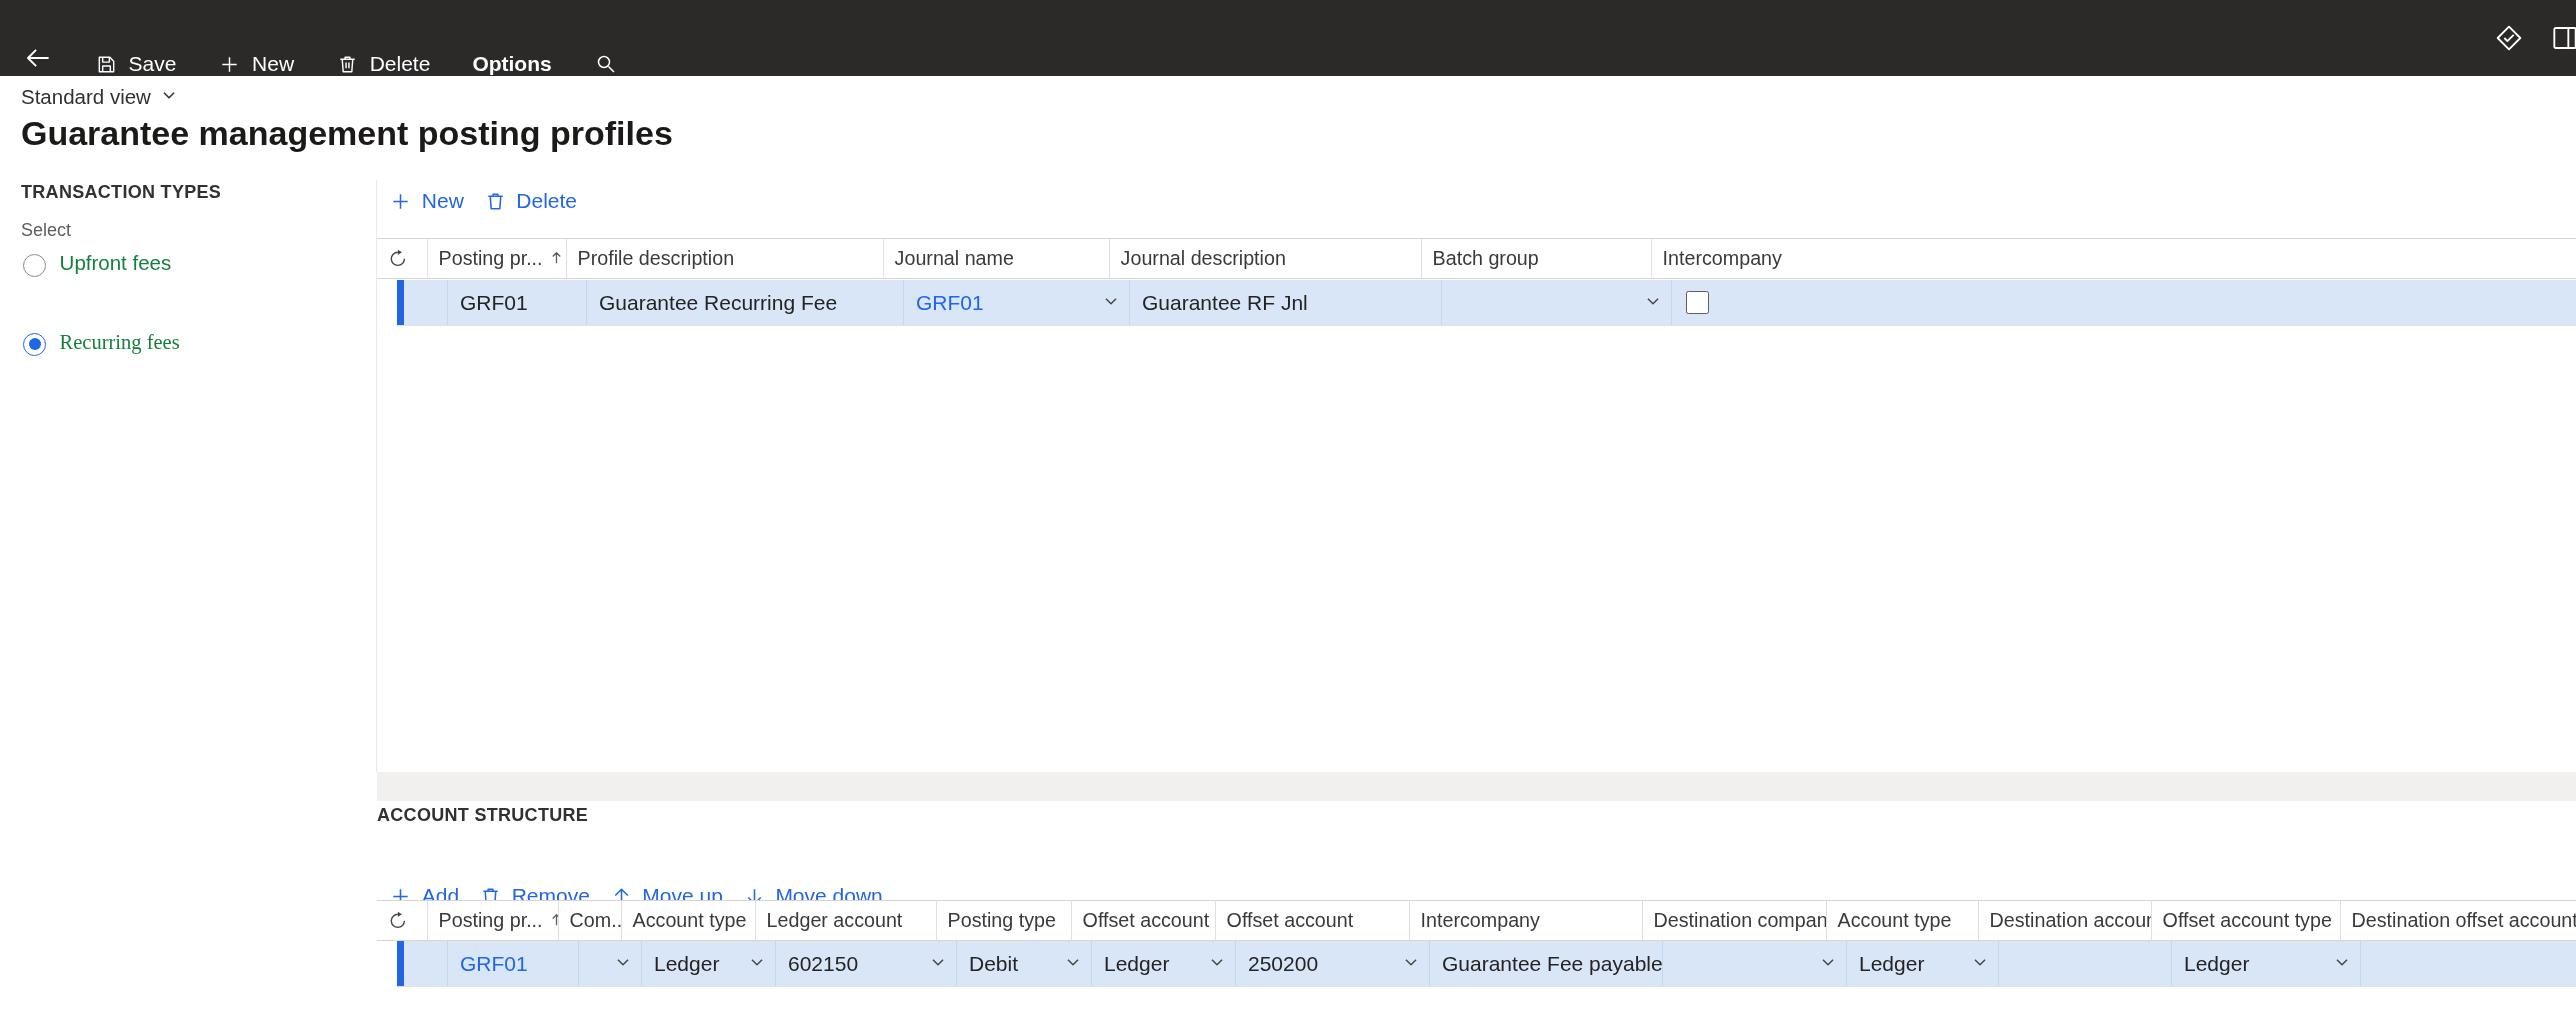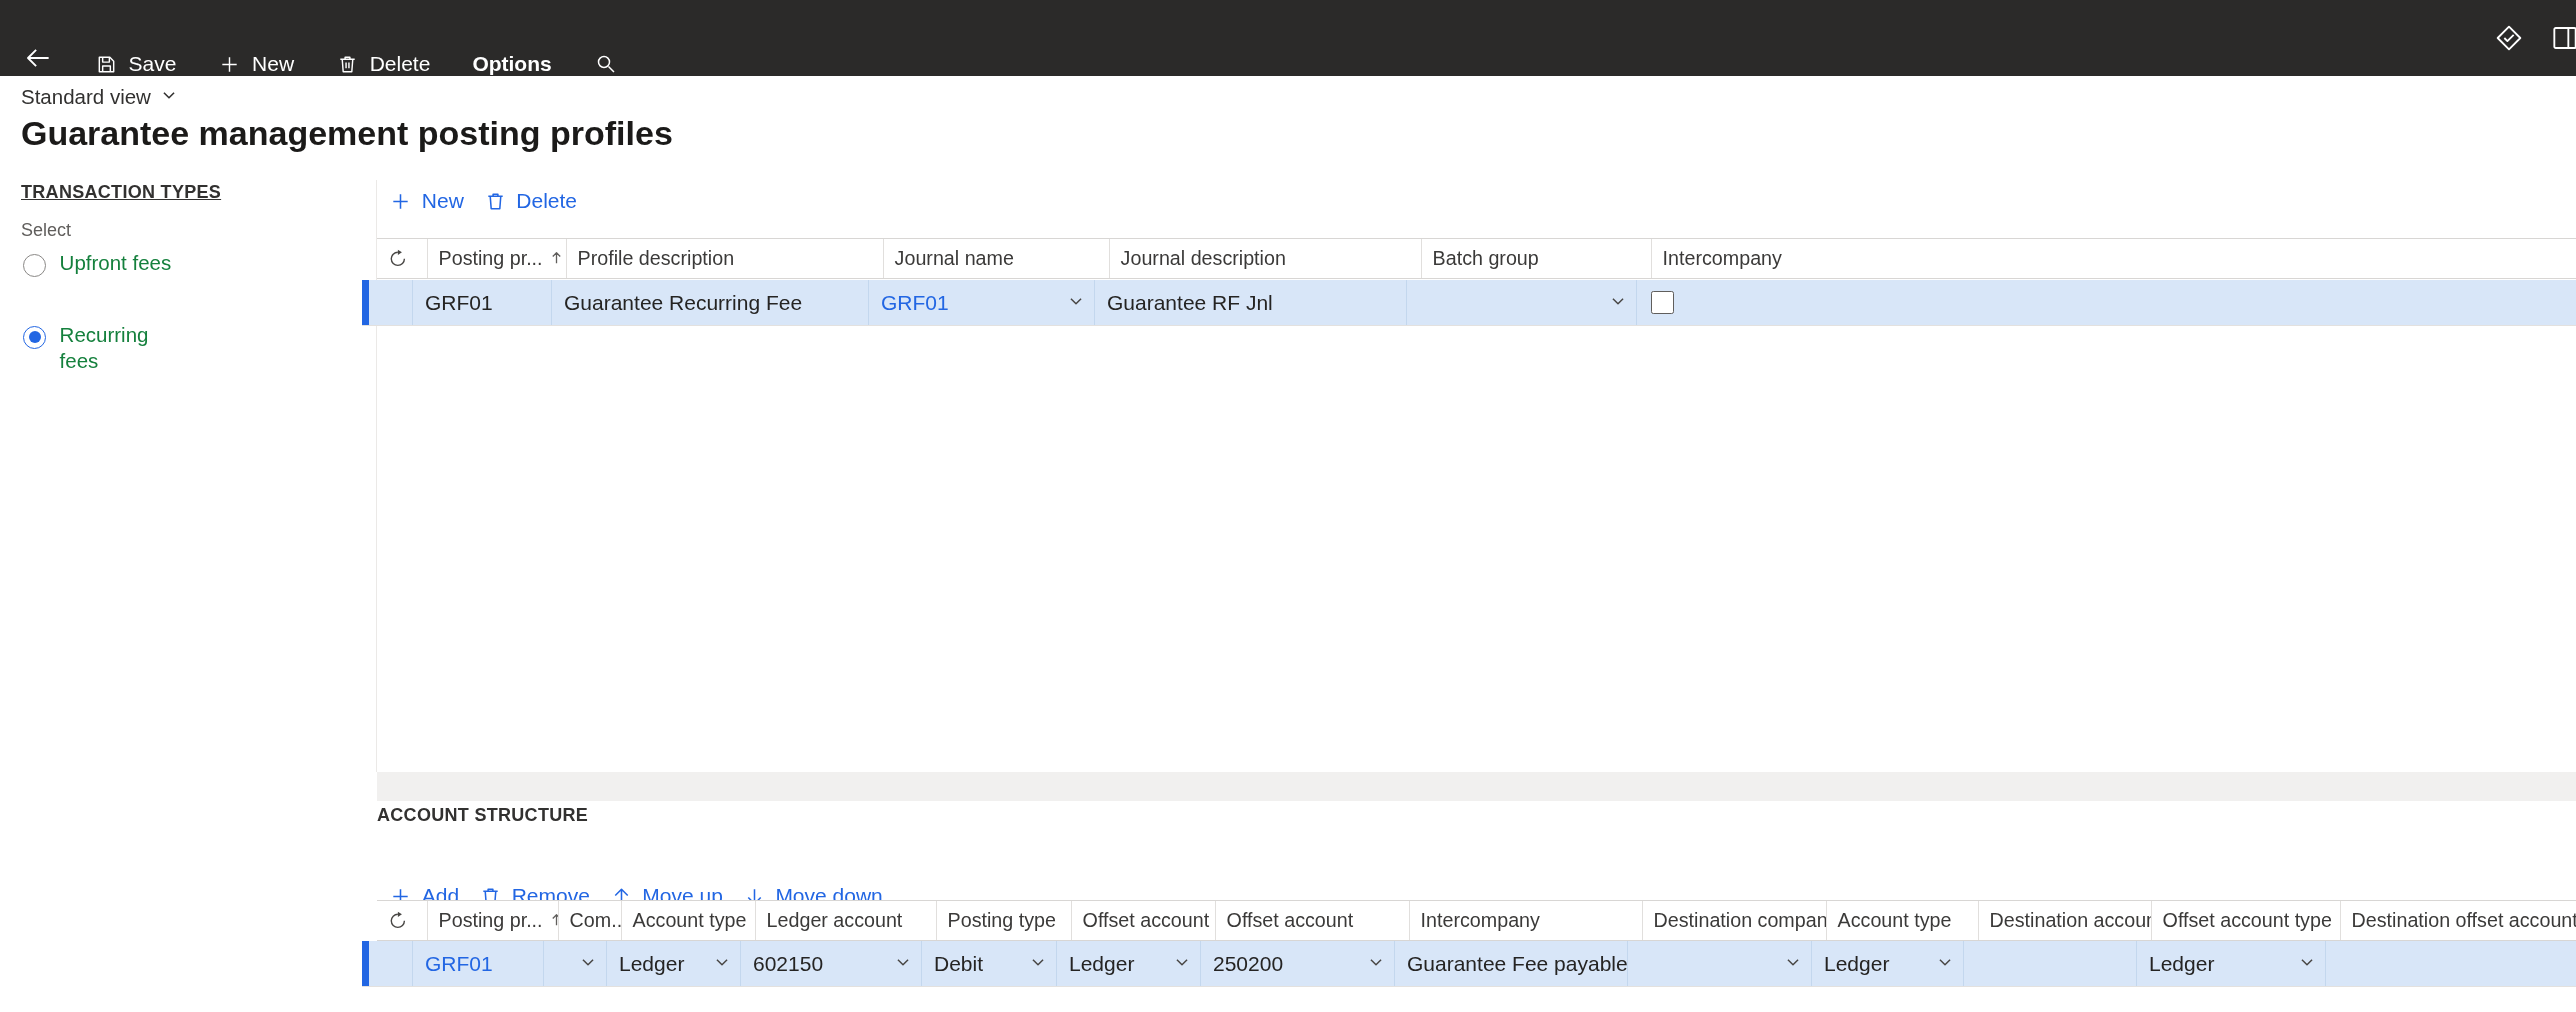--- a/index.html
+++ b/index.html
@@ -19,42 +19,42 @@
   .tb-btn { display:inline-flex; align-items:center; gap:10.6px; font-size:21px; color:#fff; white-space:nowrap; }
   .tb-btn svg { display:block; }
   .tb-options { font-weight:700; }
   .tb-right-icon { position:absolute; top:22px; }
 
   
   .view-row { position:absolute; left:21px; top:85px; display:flex; align-items:center; gap:9px; font-size:20.5px; color:#323130; }
   .page-title { position:absolute; left:21px; top:114px; font-size:34px; font-weight:700; color:#1b1a19; }
 
   
-  .side-title { position:absolute; left:21px; top:182px; font-size:18px; font-weight:700; letter-spacing:0.3px; color:#323130;text-decoration:underline; }
+  .side-title { position:absolute; left:21px; top:182px; font-size:18px; font-weight:700; letter-spacing:0.3px; color:#323130; }
   .side-select { position:absolute; left:21px; top:220px; font-size:18px; color:#605e5c; }
   .radio-opt { position:absolute; left:23px; display:flex; gap:13.6px; }
   .radio-circle { width:23px; height:23px; border:1.5px solid #8a8886; border-radius:50%; background:#fff; margin-top:3.8px; position:relative; flex:none; }
   .radio-opt.selected .radio-circle { border-color:#2266E3; }
   .radio-opt.selected .radio-circle::after { content:""; position:absolute; left:50%; top:50%; width:12px; height:12px; margin:-6px 0 0 -6px; border-radius:50%; background:#2266E3; }
   .radio-label { width:121px; font-size:20.5px; line-height:26px; color:#15803d; }
 
   
   .panel-sep { position:absolute; left:376px; top:180px; width:0.8px; height:592px; background:#ebe9e7; }
   .gtoolbar { position:absolute; left:389px; display:flex; align-items:center; gap:19.7px; height:38px; }
   .blue-btn { display:inline-flex; align-items:center; gap:9.8px; color:#2266E3; font-size:21px; white-space:nowrap; }
   .blue-btn svg { display:block; }
 
   .ghead { position:absolute; left:377px; right:0; height:41px; display:flex;
            border-top:0.8px solid #d8d6d4; border-bottom:0.8px solid #d8d6d4; background:#fff; }
   .hc { display:flex; align-items:center; gap:6.8px; padding:0 7.6px 0 10.6px;
         border-right:0.8px solid #e1dfdd; color:#3b3a39; font-size:19.7px;
         white-space:nowrap; overflow:hidden;text-align:right; }
   .hc:last-child { border-right:none; }
 
-  .grow { position:absolute; left:362px; right:0; height:46px; display:flex;
+  .grow { position:absolute; left:397px; right:0; height:46px; display:flex;
           background:#d8e6f8; border-bottom:0.8px solid #e3e1df;justify-content:flex-end; }
   .rc { display:flex; align-items:center; padding:0 9px 0 12px; font-size:21px; color:#252423;
         border-right:0.8px solid #c3d7ee; white-space:nowrap; overflow:hidden; }
   .rc:last-child { border-right:none; }
   .combo { justify-content:space-between; }
   .accent { position:absolute; left:0; top:0; bottom:0; width:6.8px; background:#2266E3; z-index:2; }
   .link { color:#2266E3; text-decoration:none; }
   .checkbox { width:23px; height:23px; border:1.5px solid #605e5c; border-radius:2.3px; background:#fff; margin-left:1.5px; }
 
   
@@ -138,21 +138,21 @@
   </div>
   <h1 class="page-title">Guarantee management posting profiles</h1>
 
   <div class="side-title">TRANSACTION TYPES</div>
   <div class="side-select">Select</div>
 
   <div class="radio-opt" style="top:250px;">
     <span class="radio-circle"></span>
     <span class="radio-label">Upfront fees</span>
   </div>
-  <div class="radio-opt selected" style="top:322px;">
+  <div class="radio-opt selected" style="top:329px;font-family:Liberation Serif, serif;">
     <span class="radio-circle"></span>
     <span class="radio-label">Recurring fees</span>
   </div>
 
   <div class="panel-sep"></div>
 
   <div class="gtoolbar" style="top:182px;">
     <span class="blue-btn">
       <span>
         <svg width="23" height="23" viewBox="0 0 24 24" fill="none" stroke="#2266E3" stroke-width="1.6">

